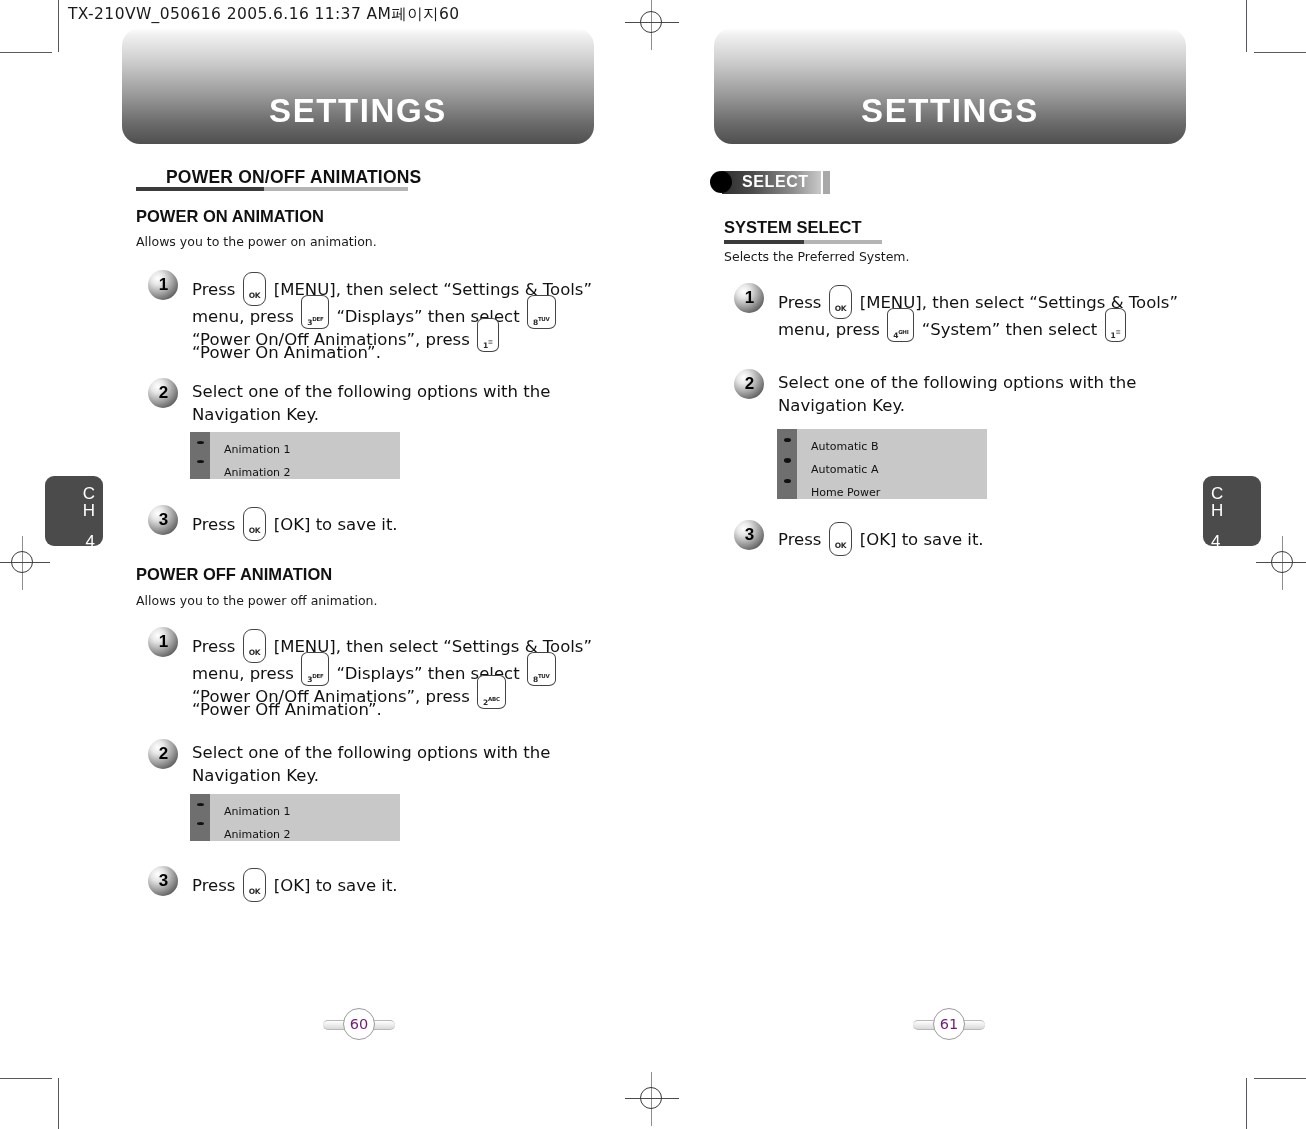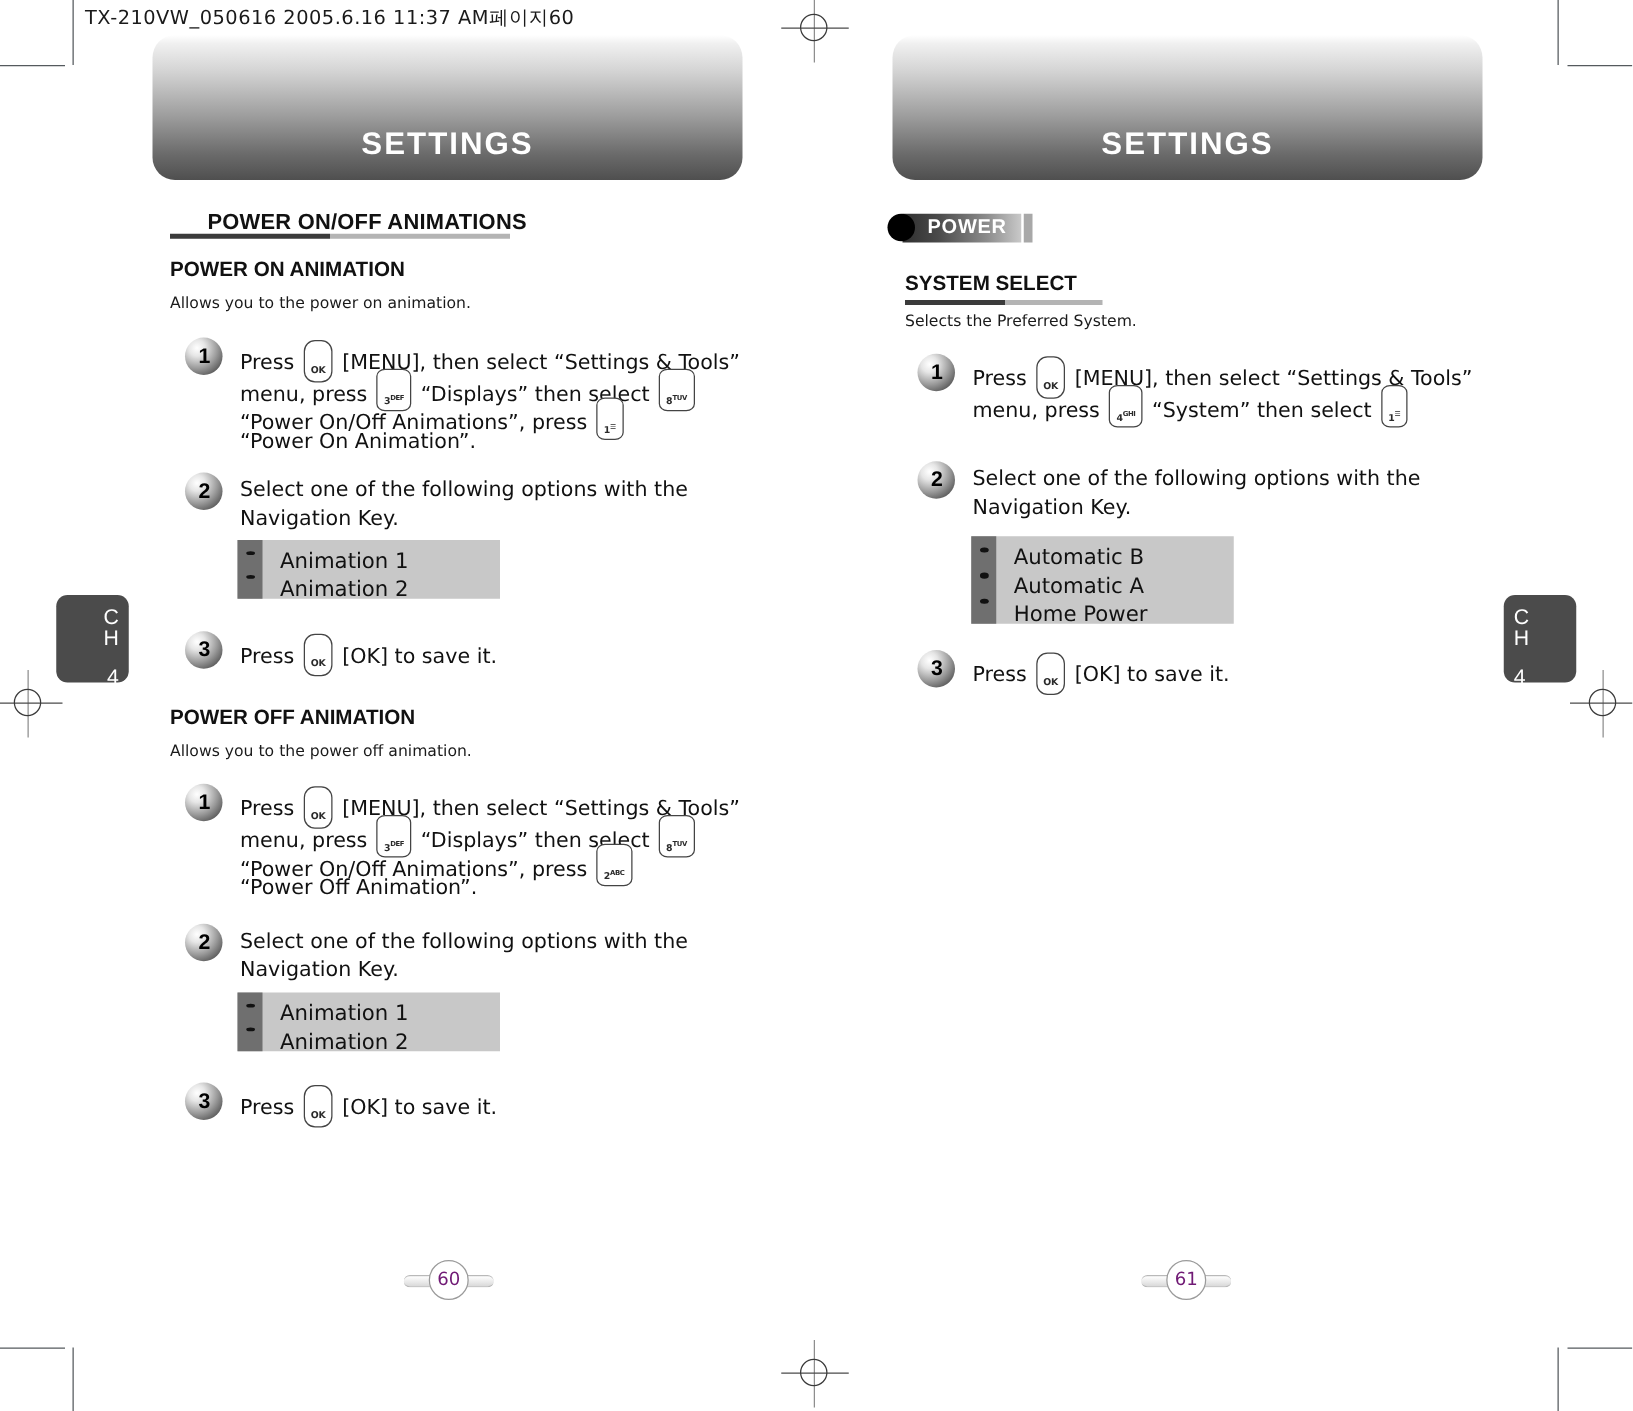--- a/index.html
+++ b/index.html
@@ -93,21 +93,21 @@
                 #4f4f4f 100%);
     box-sizing: border-box;
   }
   .banner-title {
     position: absolute;
     left: 0;
     right: 0;
     bottom: 14px;
     text-align: center;
     color: #ffffff;
-    font-size: 25px;
+    font-size: 33px;
     font-weight: bold;
     letter-spacing: 1.6px;
     font-family: "Liberation Sans", sans-serif;
   }
 
   
   .chtab {
     position: absolute;
     top: 476px;
     width: 58px;
@@ -286,21 +286,21 @@
     border-radius: 50%;
     background: #111111;
     margin-bottom: 16px;
   }
   .optbox .items {
     flex: 1;
     padding: 6px 0 7px 14px;
     box-sizing: border-box;
   }
   .optbox .items .item {
-    font-size: 17px;
+    font-size: 11px;
     line-height: 23px;
     color: #111111;
     white-space: nowrap;
   }
 
   
   .pagenum {
     position: absolute;
     width: 74px;
     height: 36px;
@@ -476,21 +476,21 @@
   </div>
 
   <div class="page page-right">
 
     <div class="banner">
       <div class="banner-title">SETTINGS</div>
     </div>
 
     <div class="systag" style="left:58px; top:170px;">
       <div class="dot"></div>
-      <div class="plate">POWER</div>
+      <div class="plate">SELECT</div>
       <div class="cap"></div>
     </div>
 
     <div class="sub-title" style="left:72px; top:218px;">SYSTEM SELECT</div>
     <div class="sub-rule" style="left:72px; top:240px; width:158px;">
       <div class="dark" style="width:80px;"></div>
         <div class="light" style="width:78px;"></div>
     </div>
     <div class="desc" style="left:72px; top:249px;">Selects the Preferred System.</div>
 

